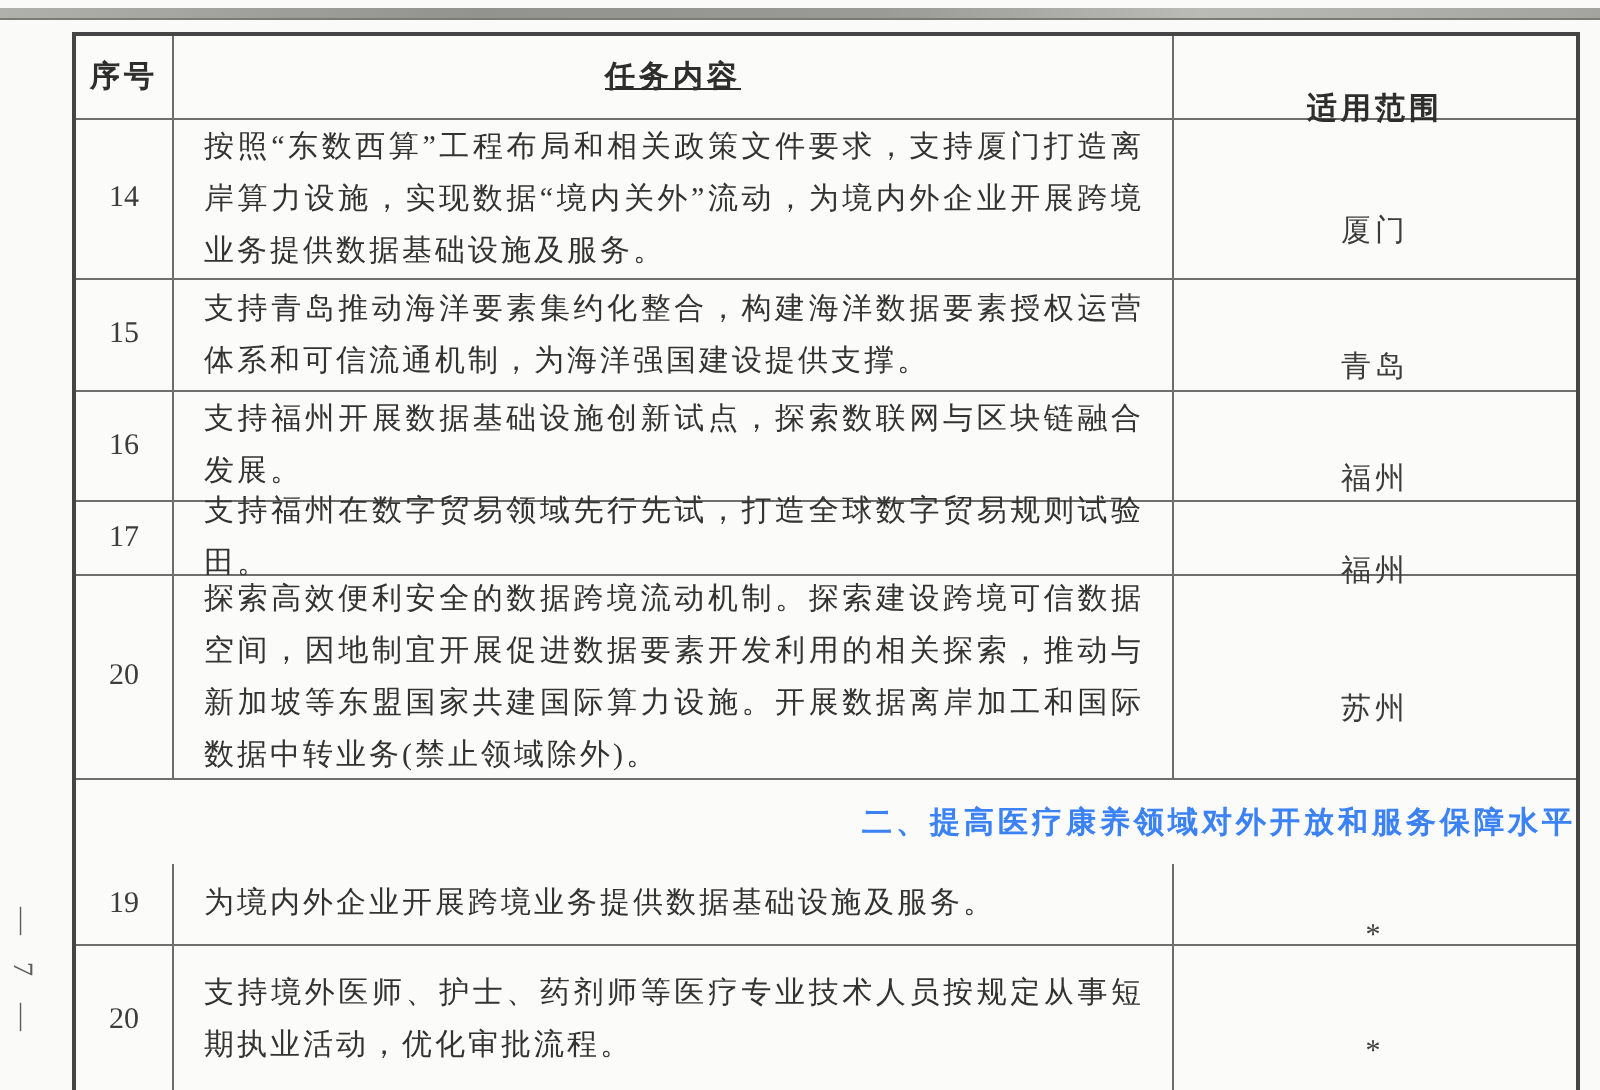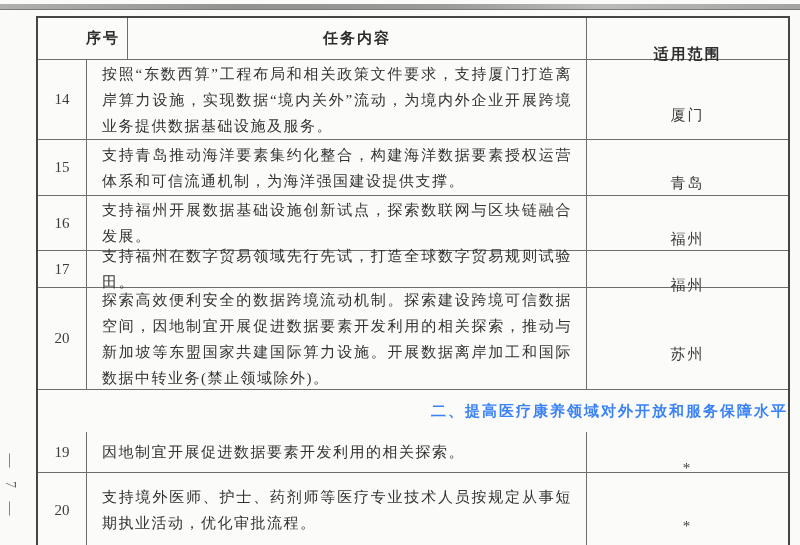--- a/index.html
+++ b/index.html
@@ -101,34 +101,35 @@
   }
   .header-row .cell {
     font-weight: bold;
     font-size: 15px;
     letter-spacing: 2px;
     color: #2e2e2e;
   }
   .header-row .c-task {
     justify-content: center;
     padding: 0;
+    text-decoration: underline;
   }
   .section-row {
     display: flex;
     align-items: center;
     justify-content: flex-end;
     font-weight: bold;
     font-size: 15px;
     letter-spacing: 2px;
     color: #3b82f6;
     box-sizing: border-box;
     border-top: 1px solid #6e6e6e;
   }
   
-  .h-header  { height: 41px; padding-left: 41px; }
+  .h-header  { height: 41px; }
   .h-r14     { height: 80px; }
   .h-r15     { height: 56px; }
   .h-r16     { height: 55px; }
   .h-r17     { height: 37px; }
   .h-r18     { height: 102px; }
   .h-section { height: 43px; }
   .h-r19     { height: 40px; }
   .h-r20     { height: 75px; }
 </style>
 </head>
@@ -188,21 +189,21 @@
       <div class="cell c-scope">苏州</div>
     </div>
 
     <div class="section-row h-section">
       <span>二、提高医疗康养领域对外开放和服务保障水平</span>
     </div>
 
     <div class="row h-r19">
       <div class="cell c-no">19</div>
       <div class="cell c-task">
-        <span class="task-text">因地制宜开展促进数据要素开发利用的相关探索。</span>
+        <span class="task-text">为境内外企业开展跨境业务提供数据基础设施及服务。</span>
       </div>
       <div class="cell c-scope">*</div>
     </div>
 
     <div class="row h-r20">
       <div class="cell c-no">20</div>
       <div class="cell c-task">
         <span class="task-text">支持境外医师、护士、药剂师等医疗专业技术人员按规定从事短期执业活动，优化审批流程。</span>
       </div>
       <div class="cell c-scope">*</div>

